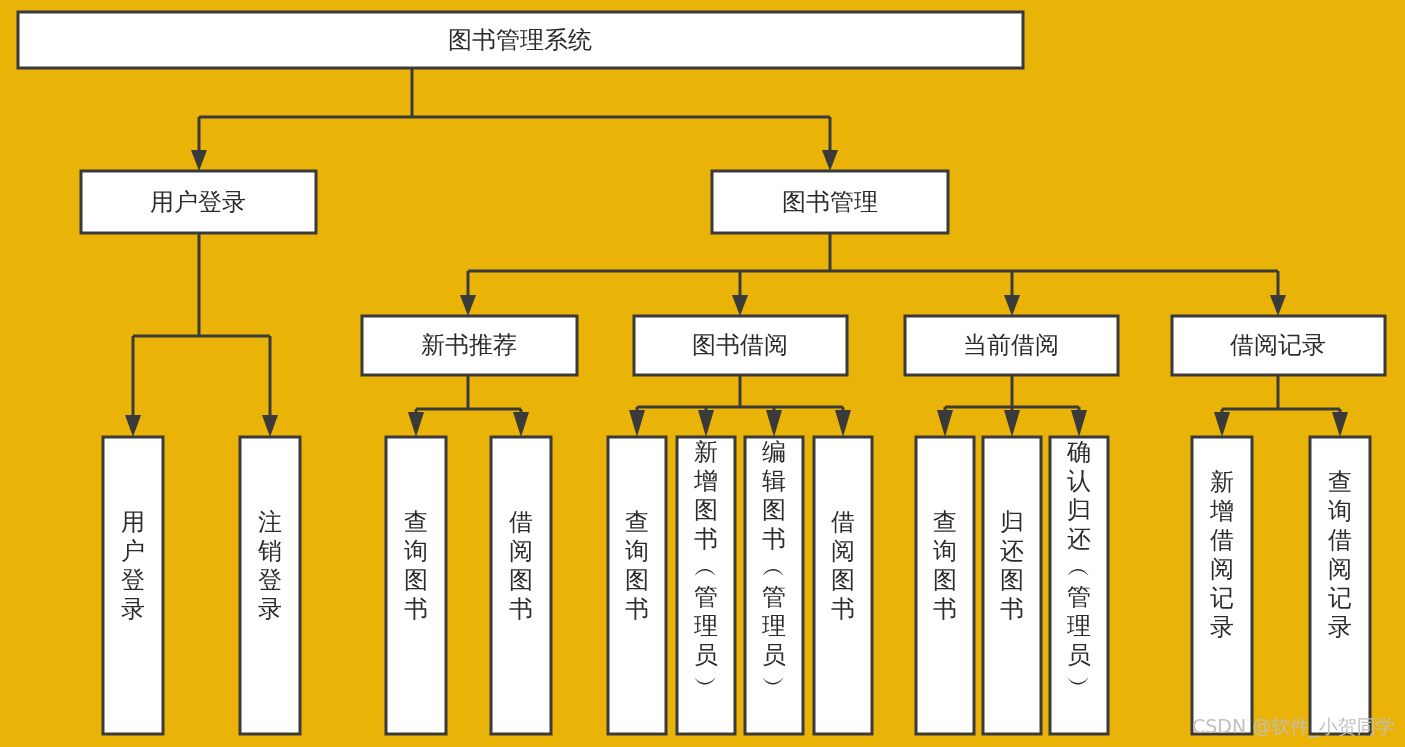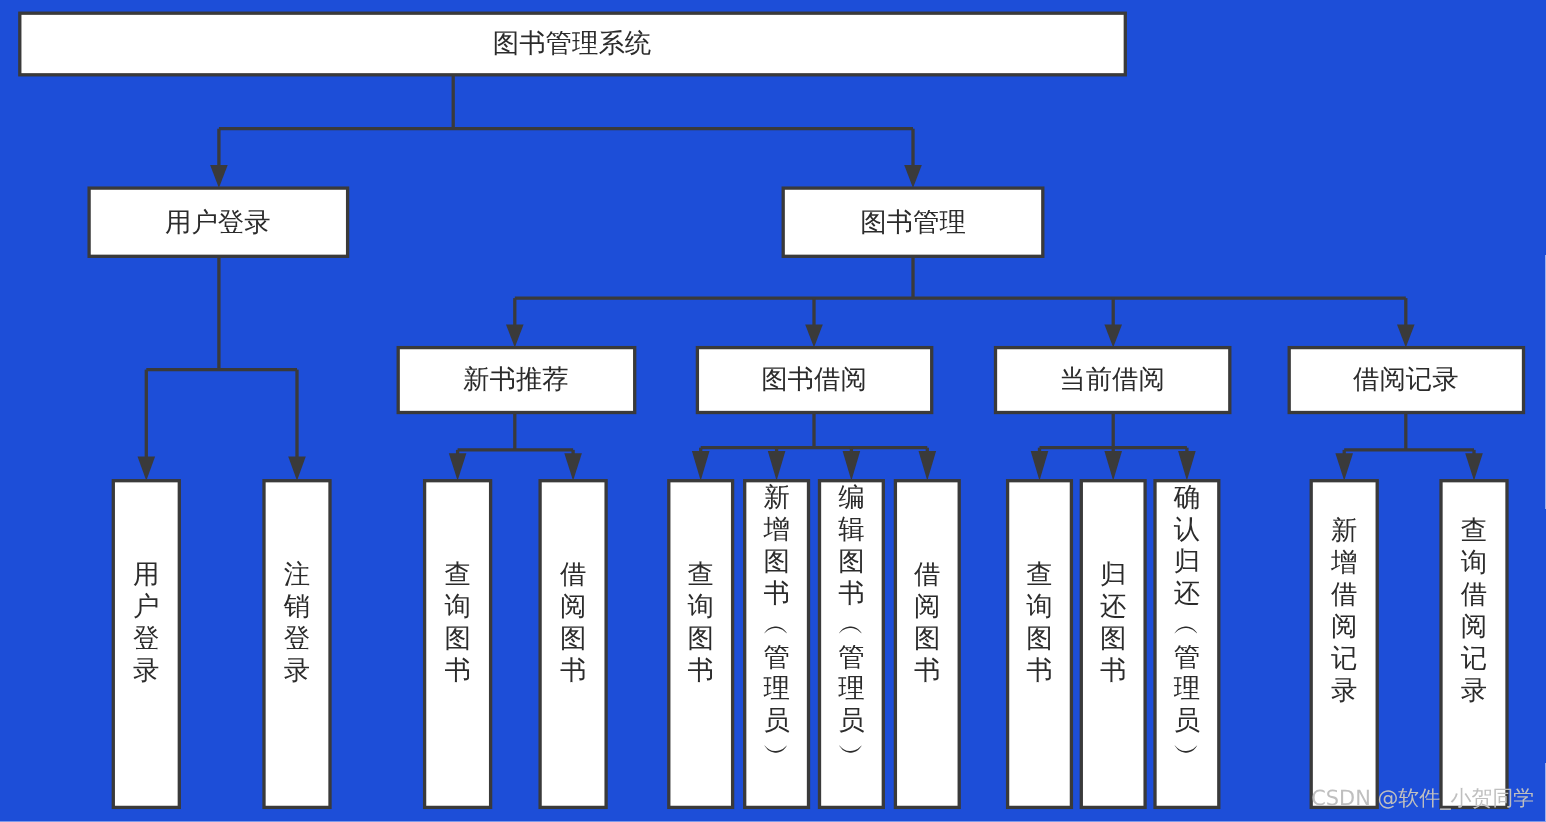--- a/index.html
+++ b/index.html
@@ -8,21 +8,21 @@
     padding: 0;
     background: #ffffff;
   }
   body {
     font-family: "DejaVu Sans", "Liberation Sans", sans-serif;
   }
   #diagram-root {
     position: relative;
     width: 1405px;
     height: 747px;
-    background: #1d4ed8;
+    background: #eab308;
     overflow: hidden;
   }
   svg.diagram-canvas {
     position: absolute;
     left: 0;
     top: 0;
     width: 1405px;
     height: 747px;
     display: block;
   }

